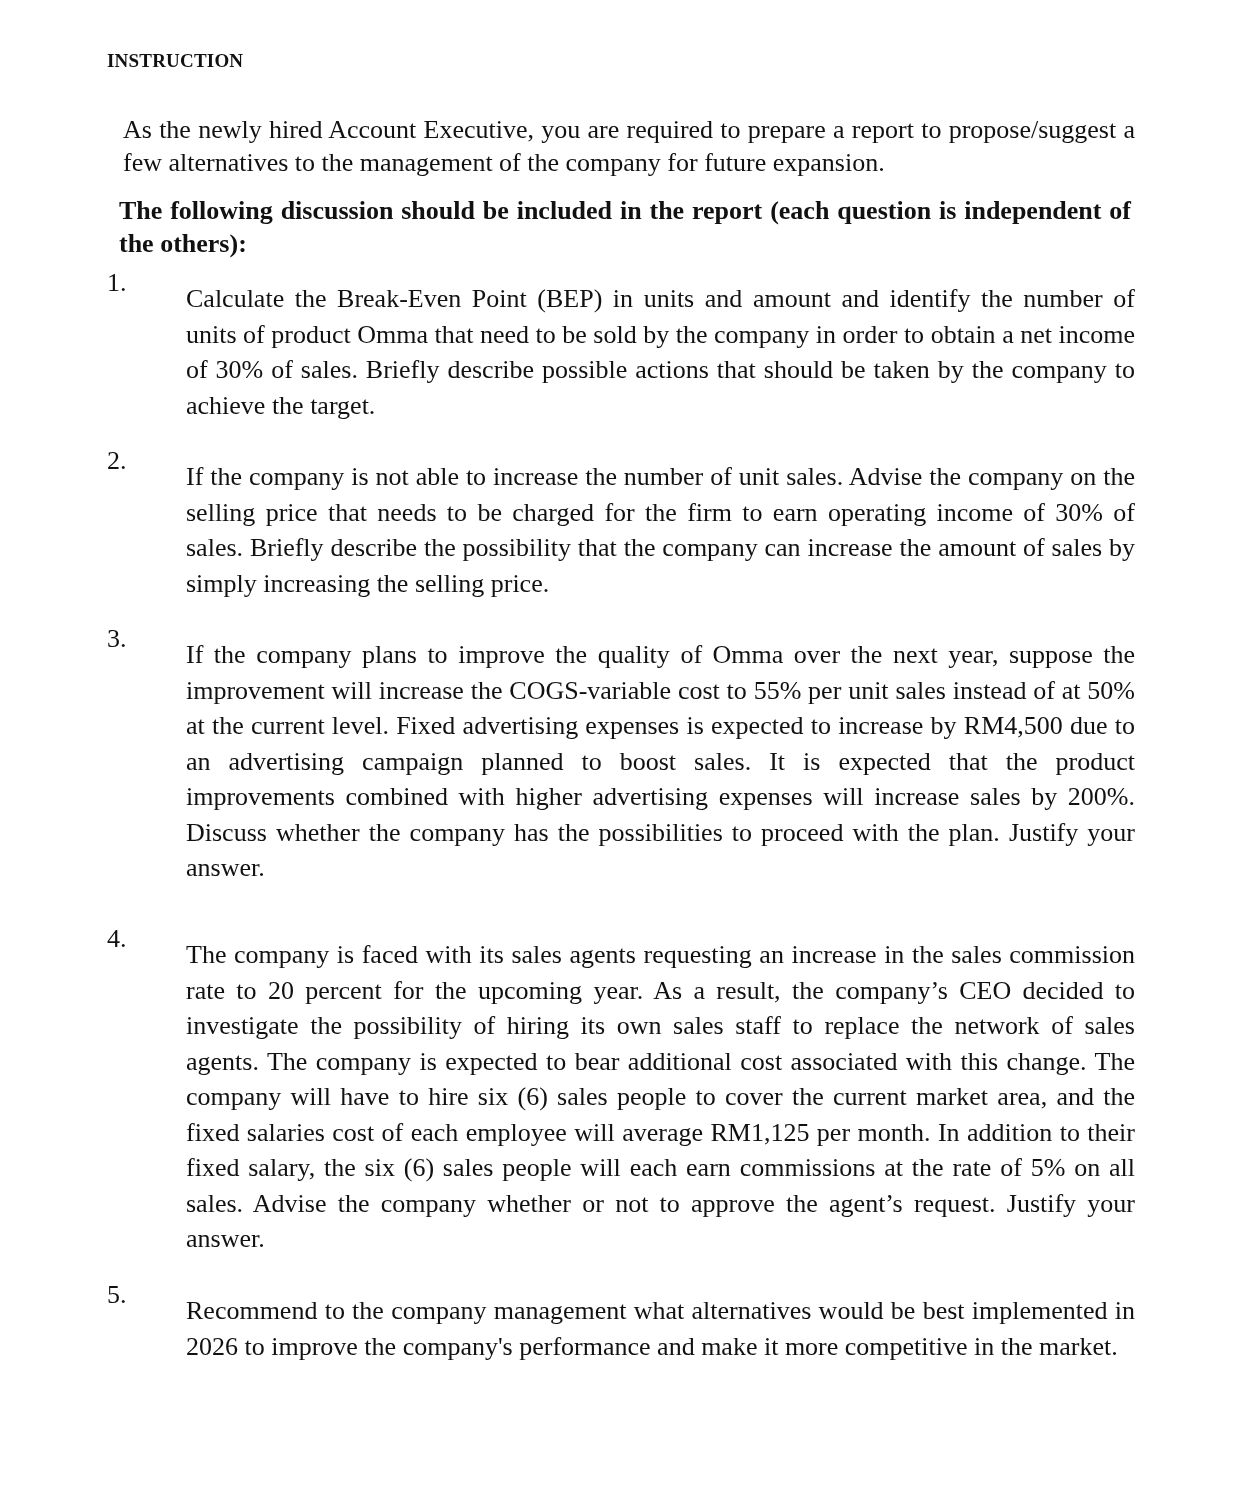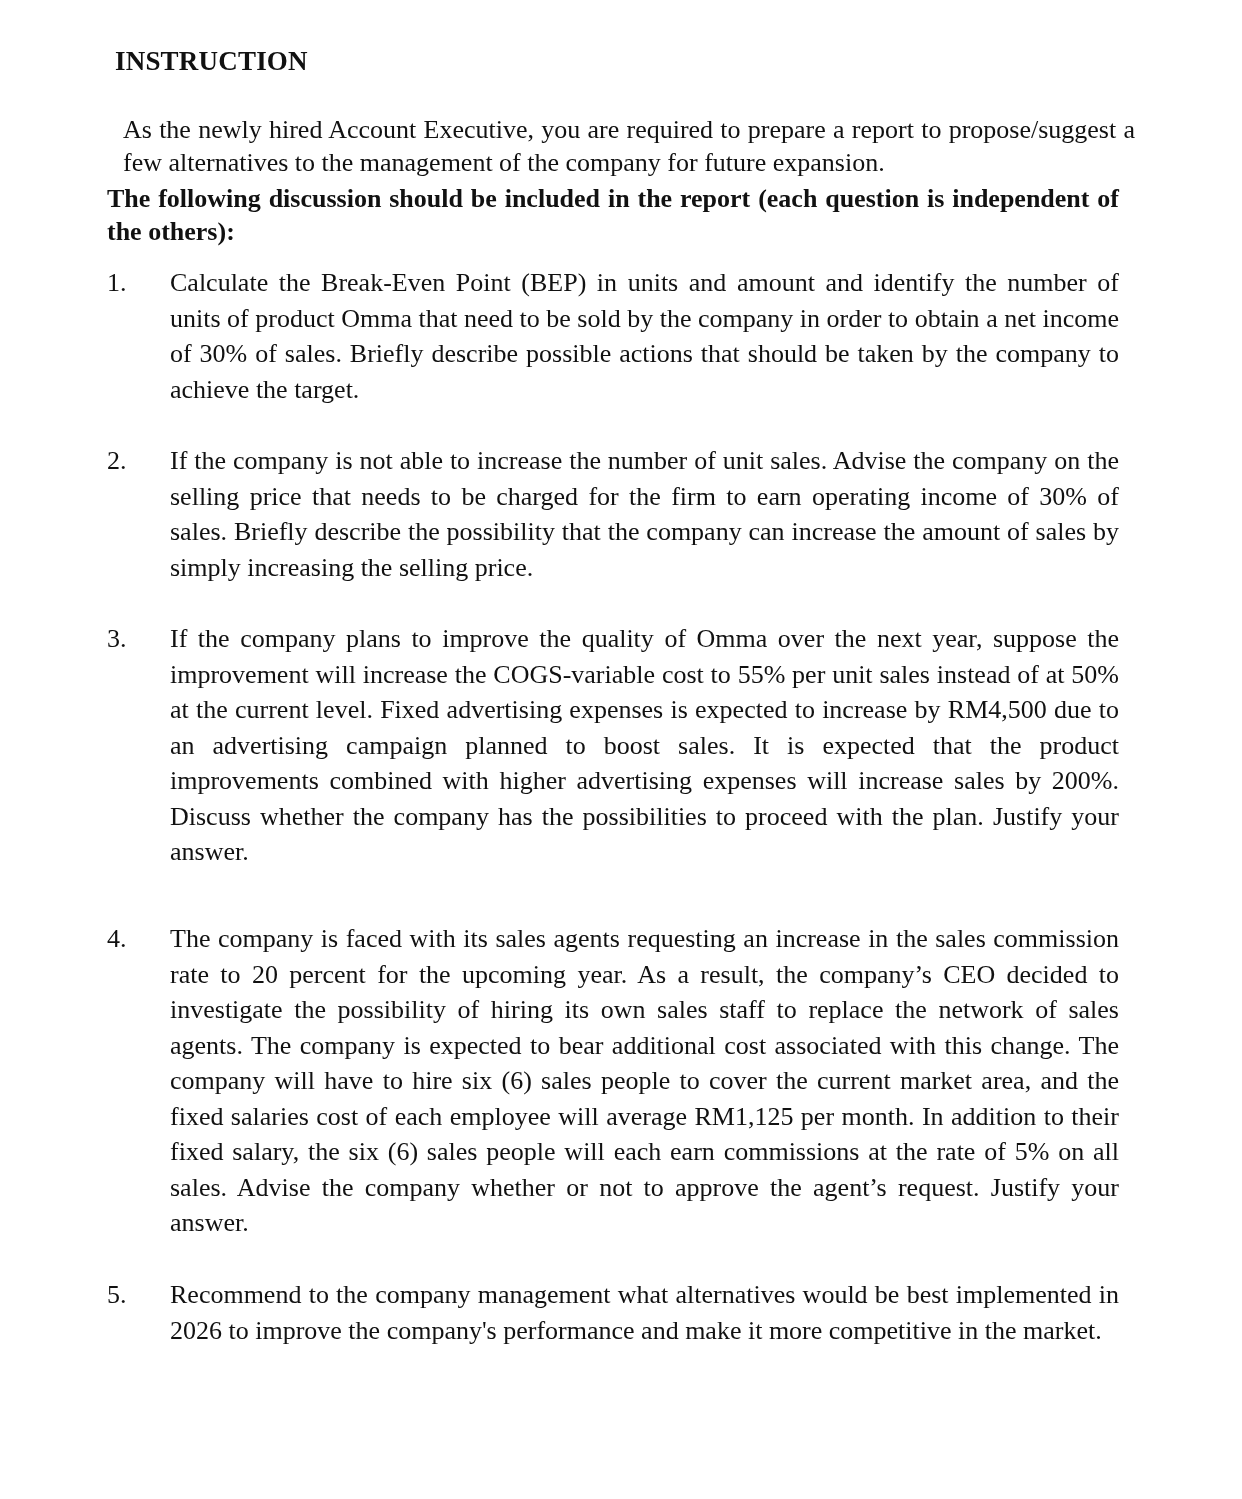--- a/index.html
+++ b/index.html
@@ -17,23 +17,23 @@
     }
     .page {
       position: absolute;
       left: 107px;
       top: 0;
       width: 1012px;
     }
     .heading {
       position: absolute;
       top: 44px;
-      left: 8px;
+      left: 0;
       font-weight: bold;
-      font-size: 27px;
+      font-size: 19px;
       line-height: 34px;
       letter-spacing: 0.2px;
       margin: 0;
     }
     .intro {
       position: absolute;
       top: 97px;
       left: 0;
       width: 1012px;
       font-size: 26px;
@@ -43,21 +43,21 @@
     }
     .subheading {
       position: absolute;
       top: 182px;
       left: 0;
       width: 1012px;
       font-size: 26px;
       font-weight: bold;
       line-height: 33px;
       text-align: justify;
-      margin: 0;
+      margin: 12px;
     }
     .q {
       position: absolute;
       left: 0;
       width: 1012px;
     }
     .q-num {
       position: absolute;
       left: 0;
       top: 0;
@@ -66,21 +66,21 @@
     }
     .q-text {
       position: absolute;
       left: 63px;
       top: 0;
       width: 949px;
       font-size: 26px;
       line-height: 35.5px;
       text-align: justify;
       text-align-last: left;
-      margin: 0;
+      margin: 16px;
     }
     #q1 { top: 265px; }
     #q2 { top: 443px; }
     #q3 { top: 621px; }
     #q4 { top: 921px; }
     #q5 { top: 1277px; }
   </style>
 </head>
 <body>
 

